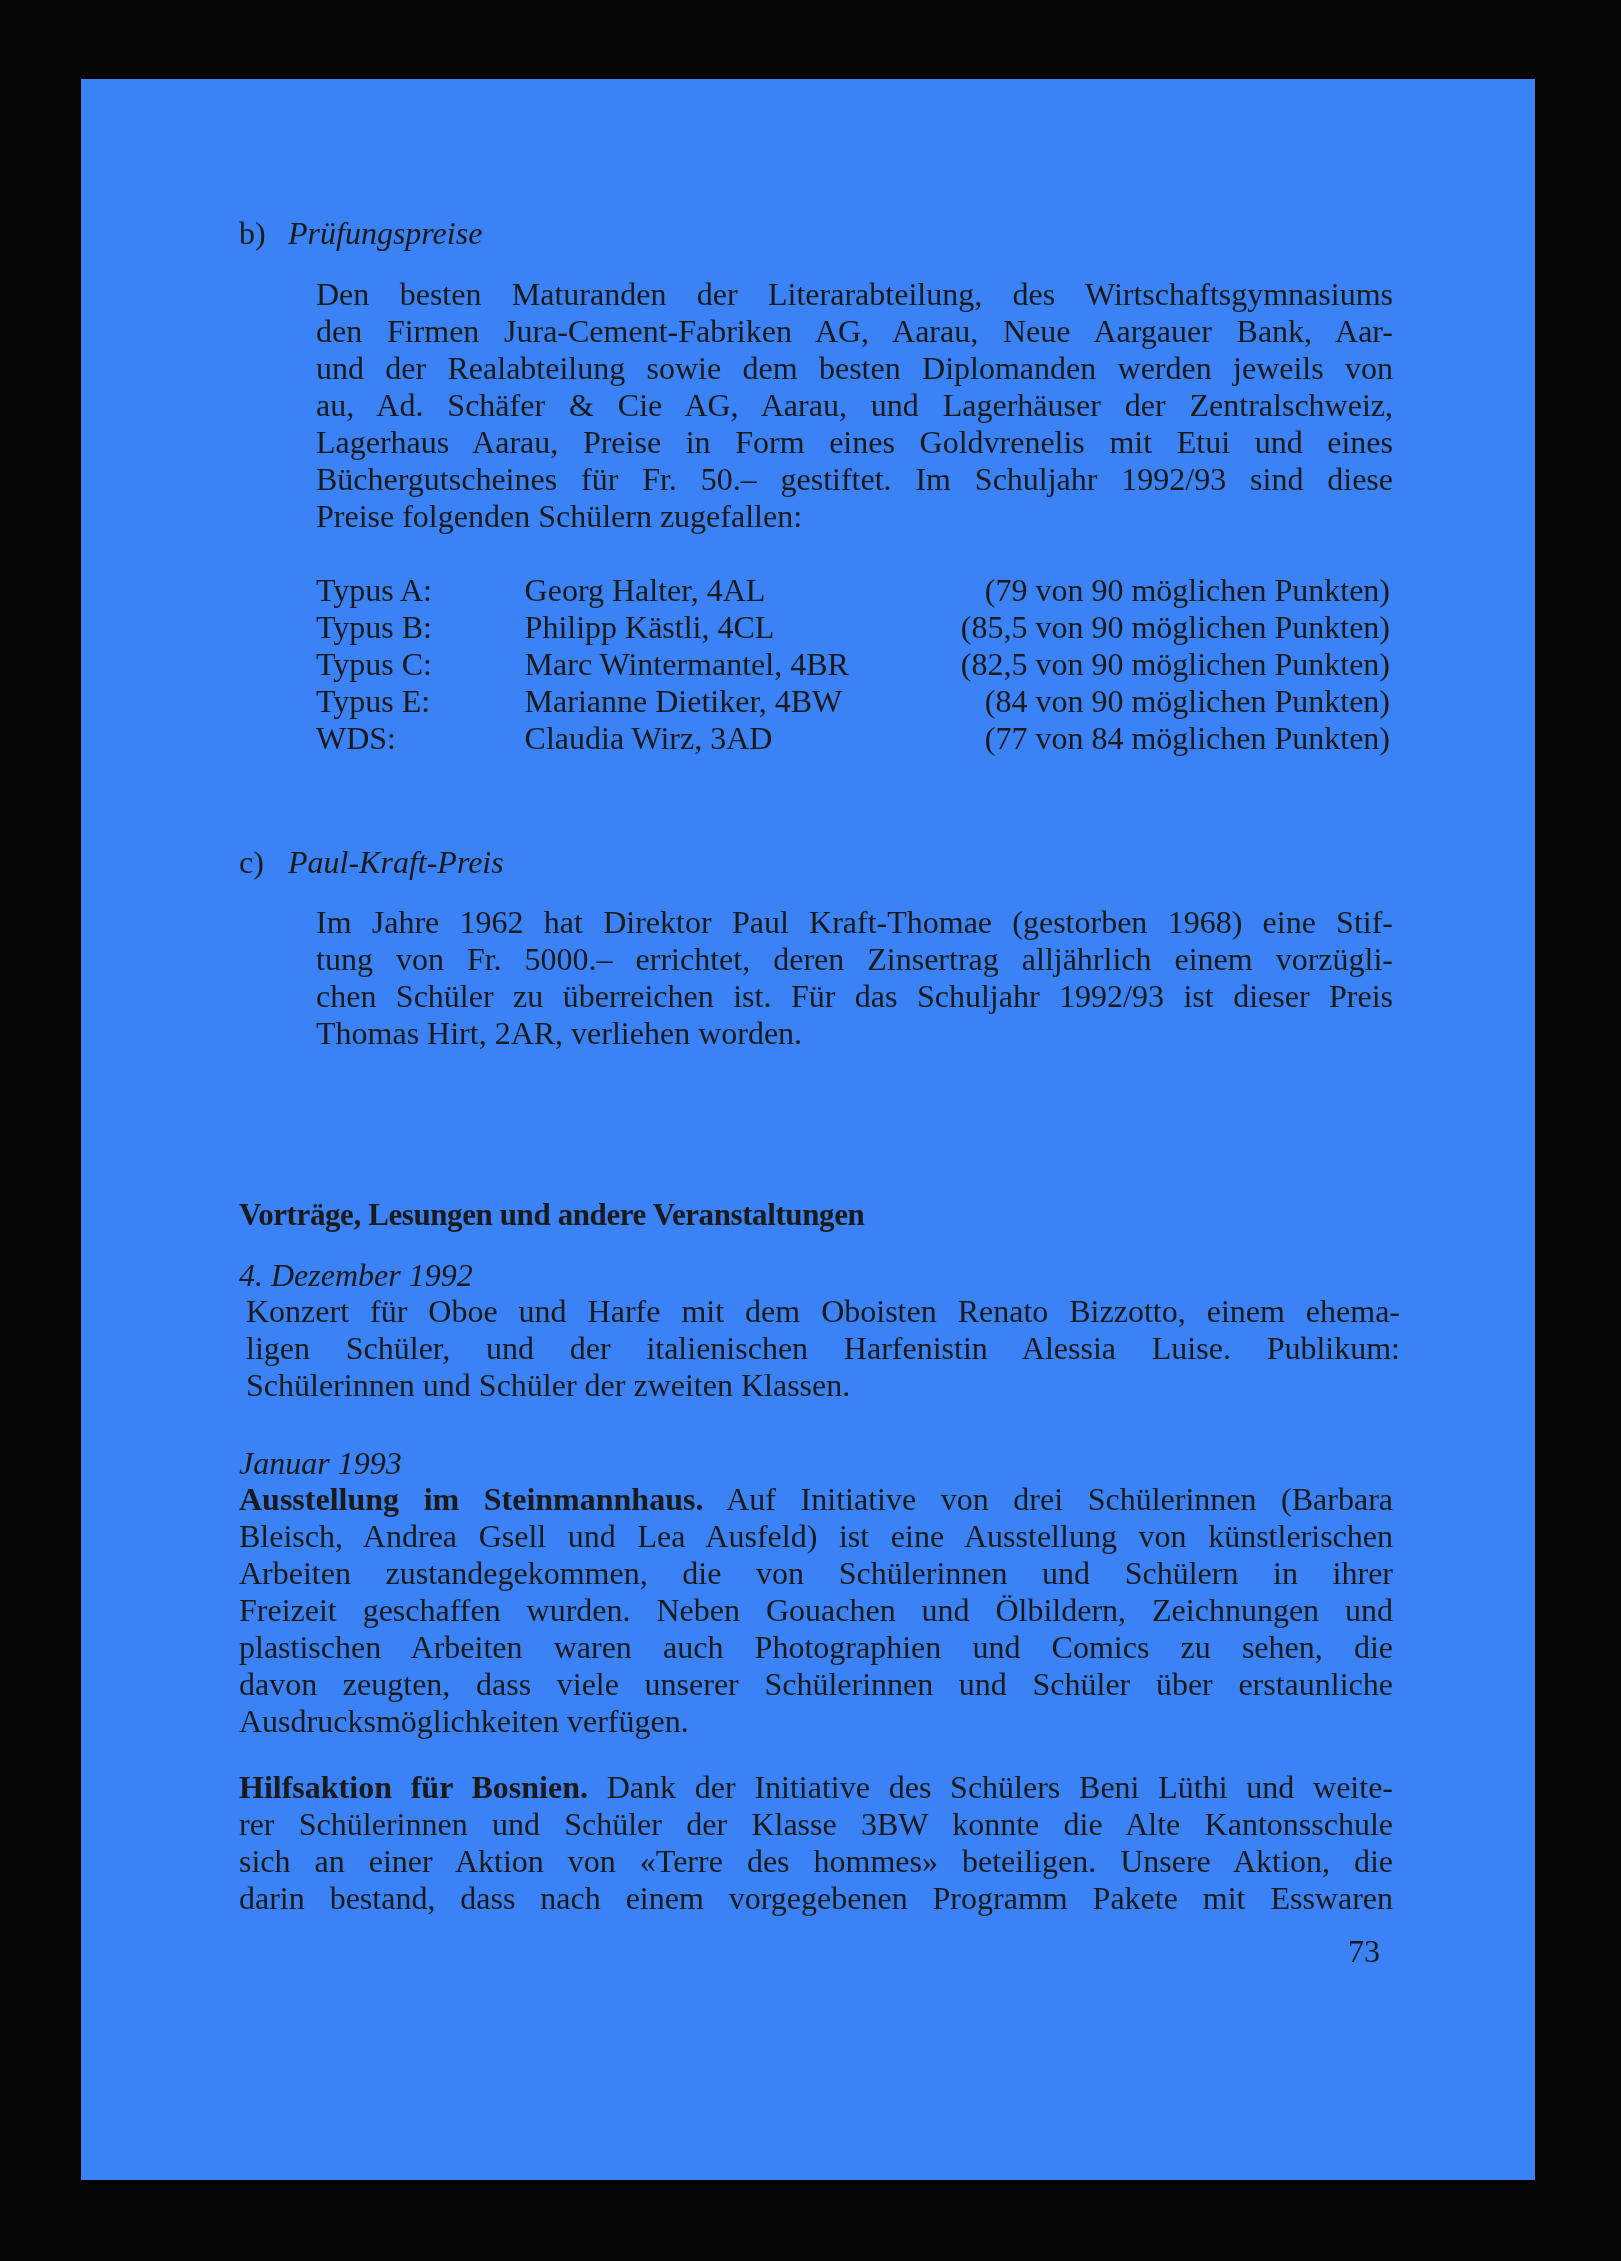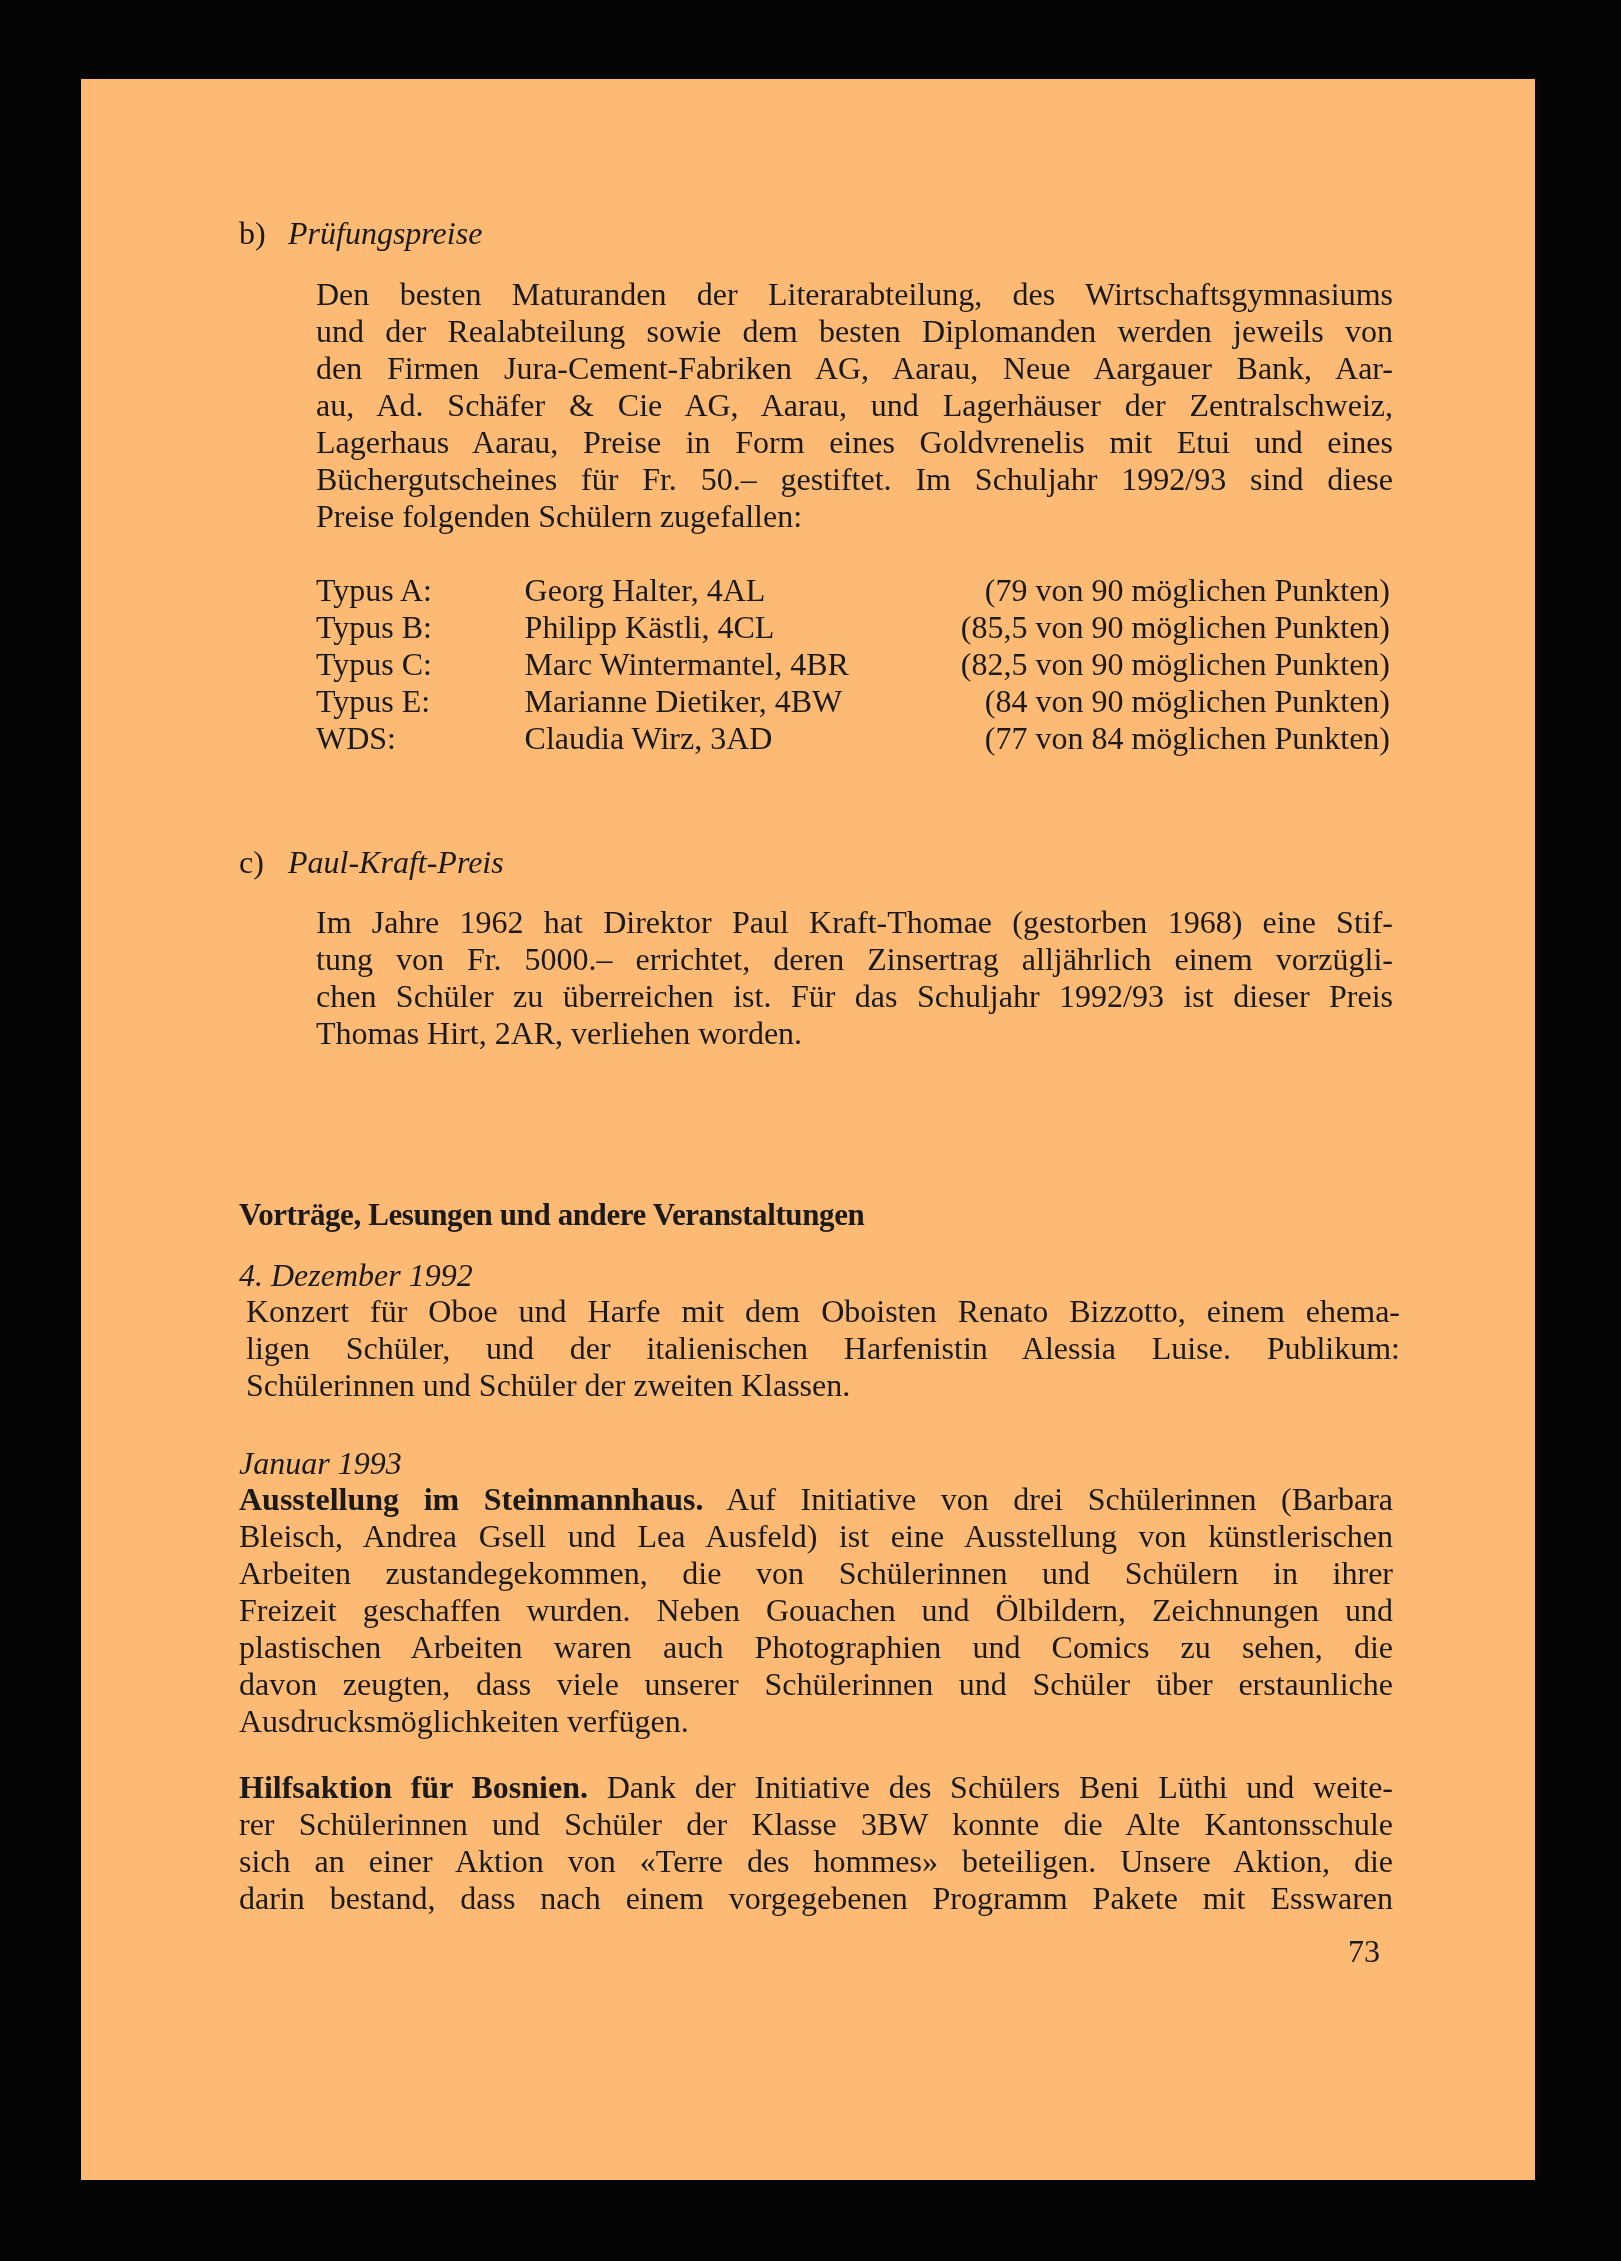--- a/index.html
+++ b/index.html
@@ -12,21 +12,21 @@
       height: 2261px;
       position: relative;
       overflow: hidden;
     }
     .page {
       position: absolute;
       left: 81px;
       top: 79px;
       width: 1454px;
       height: 2101px;
-      background: #fdba74;
+      background: #3b82f6;
       color: #1a1a1a;
       font-family: "Liberation Serif", "DejaVu Serif", serif;
     }
     .content {
       position: absolute;
       left: 150px;
       top: 0;
       width: 1159px;
     }
     .sub-heading {
@@ -99,22 +99,22 @@
 
 <div class="page">
   <div class="content">
 
     <div class="sub-heading" style="left:8px; top:136px;">
       <span class="letter">b)</span><span class="title">Prüfungspreise</span>
     </div>
 
     <div class="para" style="left:85px; top:197px; width:1077px;">
       <span class="ln">Den besten Maturanden der Literarabteilung, des Wirtschaftsgymnasiums</span>
+      <span class="ln">den Firmen Jura-Cement-Fabriken AG, Aarau, Neue Aargauer Bank, Aar-</span>
       <span class="ln">und der Realabteilung sowie dem besten Diplomanden werden jeweils von</span>
-      <span class="ln">den Firmen Jura-Cement-Fabriken AG, Aarau, Neue Aargauer Bank, Aar-</span>
       <span class="ln">au, Ad. Schäfer &amp; Cie AG, Aarau, und Lagerhäuser der Zentralschweiz,</span>
       <span class="ln">Lagerhaus Aarau, Preise in Form eines Goldvrenelis mit Etui und eines</span>
       <span class="ln">Büchergutscheines für Fr. 50.– gestiftet. Im Schuljahr 1992/93 sind diese</span>
       <span class="ln last">Preise folgenden Schülern zugefallen:</span>
     </div>
 
     <table class="prize-table" style="left:85px; top:493px;">
       <tbody>
           <tr>
         <td class="c-type">Typus A:</td>

